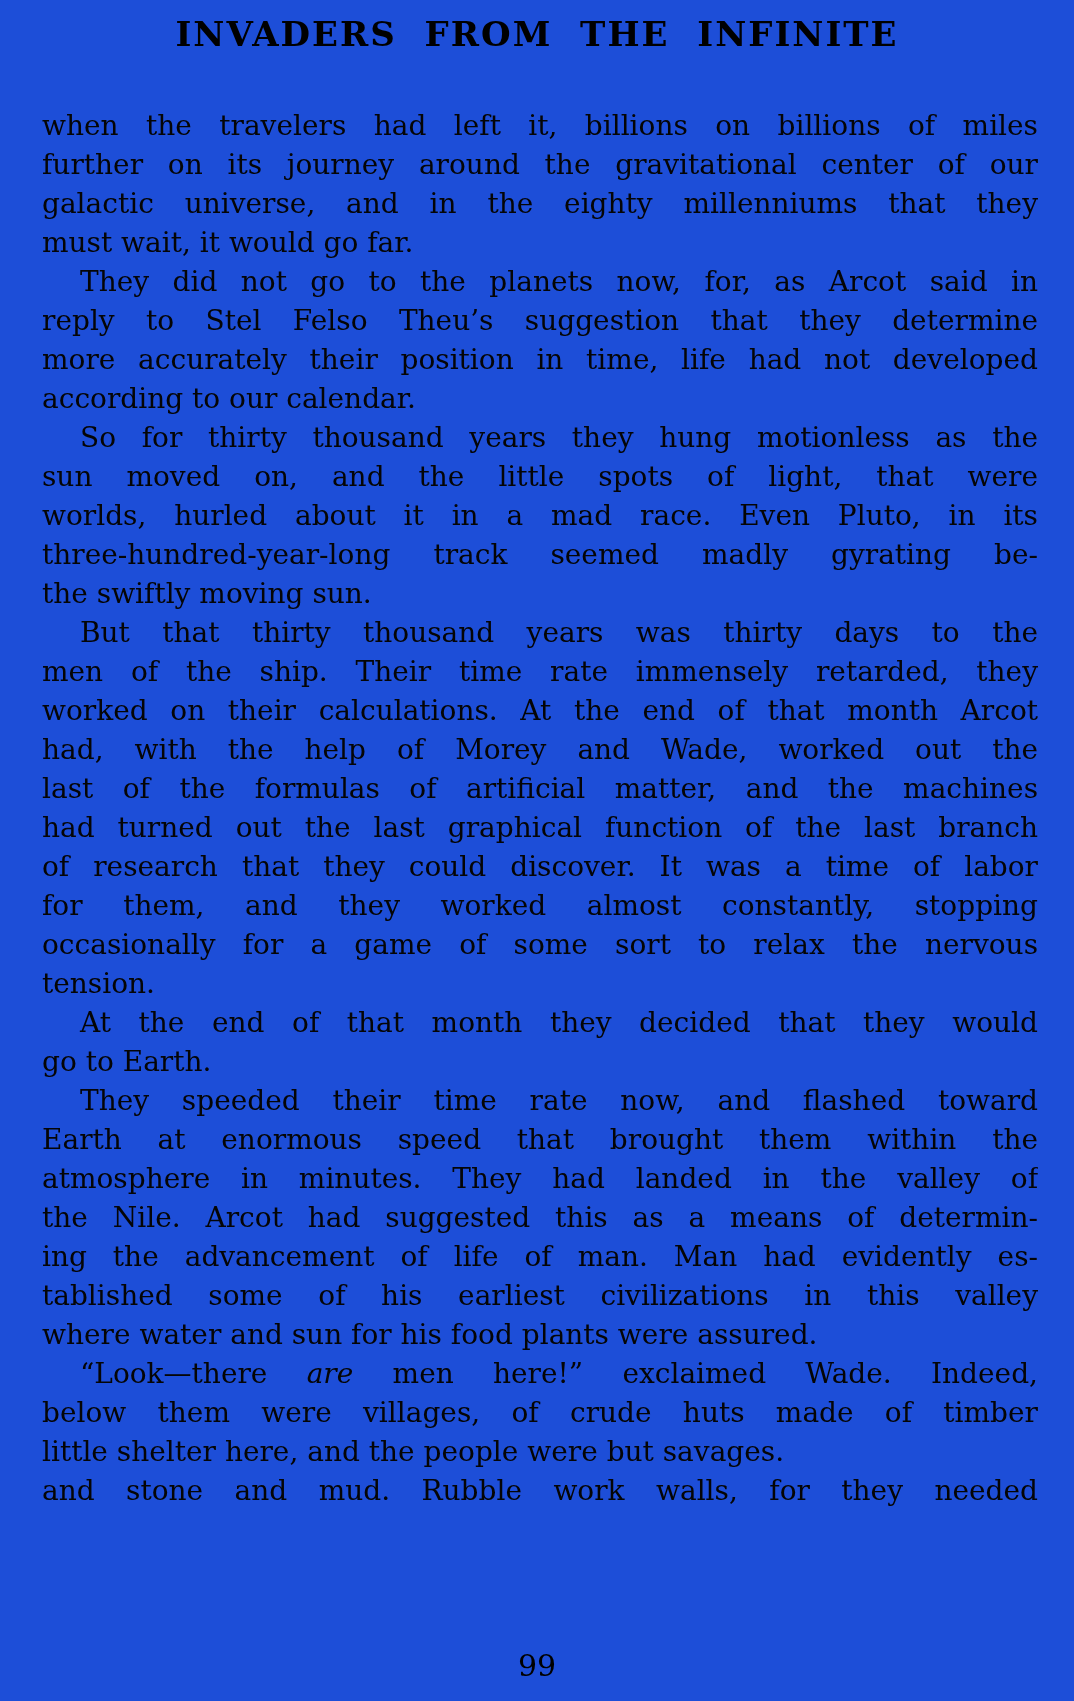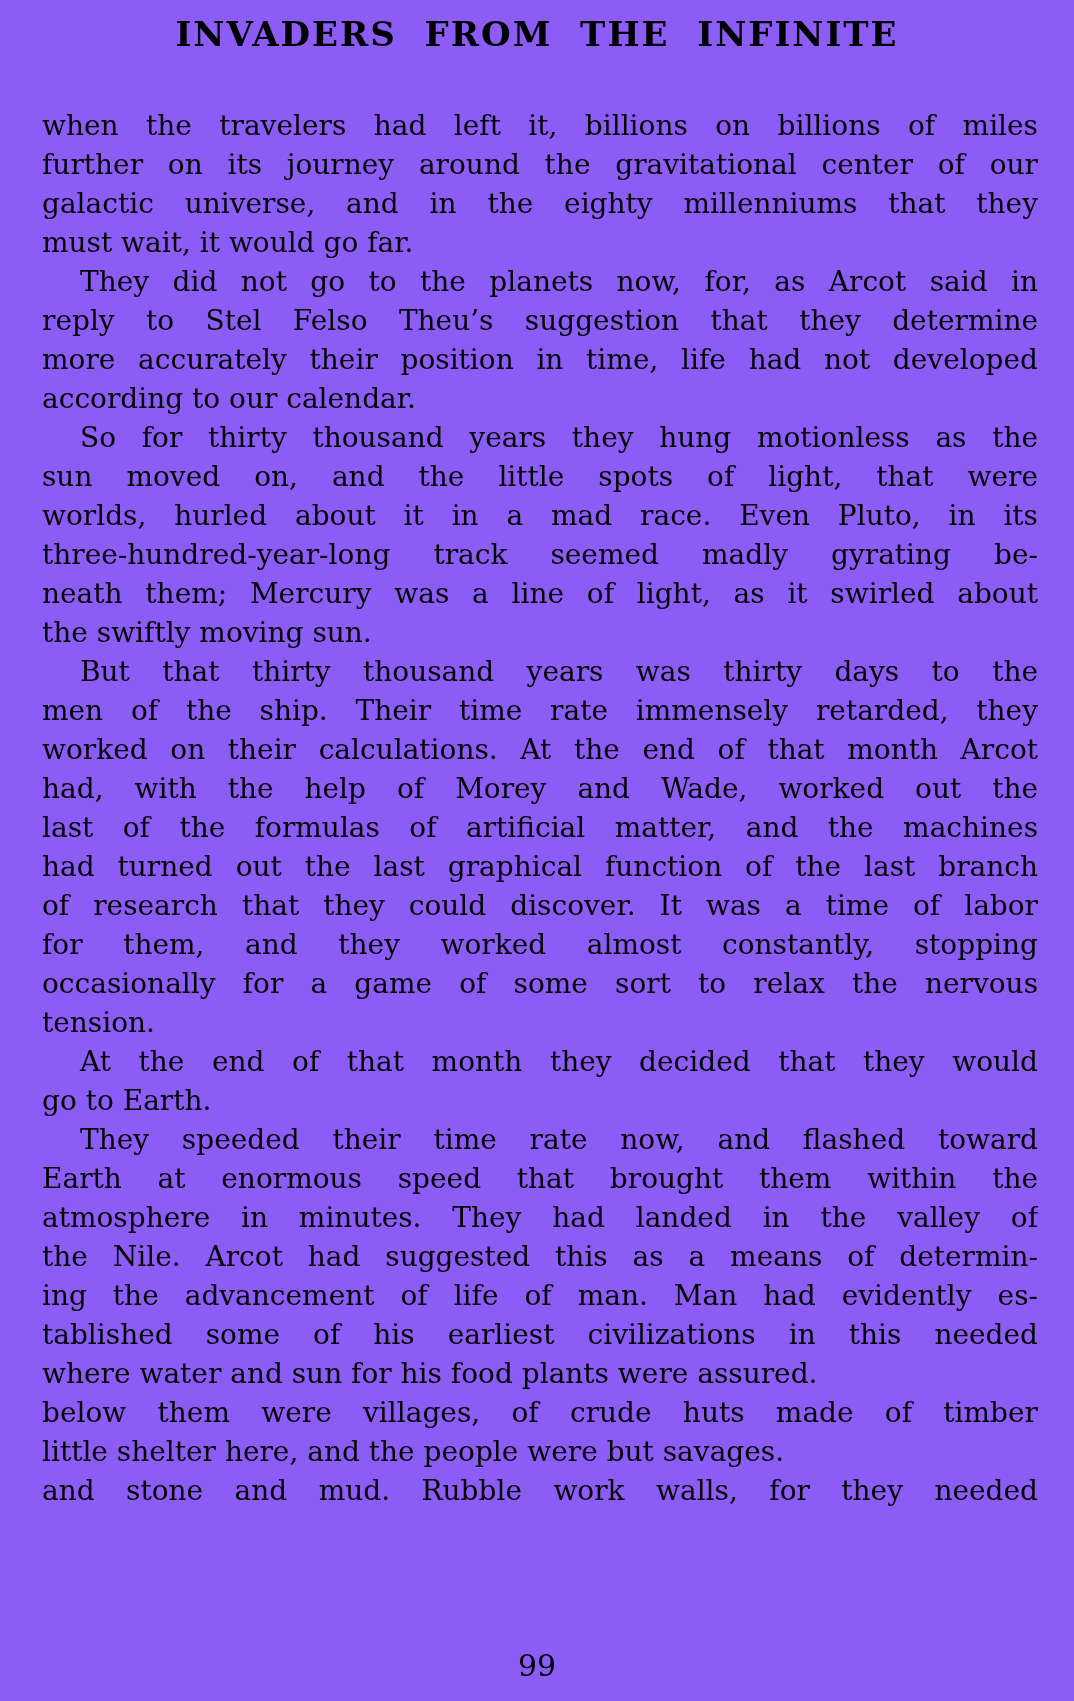--- a/index.html
+++ b/index.html
@@ -4,21 +4,21 @@
 <style>
   html, body {
     margin: 0;
     padding: 0;
     background: #ffffff;
   }
   .page {
     position: relative;
     width: 1074px;
     height: 1701px;
-    background: #8b5cf6;
+    background: #1d4ed8;
     color: #0a0a0a;
     font-family: "DejaVu Serif", "Liberation Serif", serif;
     overflow: hidden;
     box-sizing: border-box;
   }
   .running-head {
     margin-top: 14px;
     text-align: center;
     font-size: 34px;
     font-weight: bold;
@@ -81,21 +81,20 @@
         <div class="line indent">They did not go to the planets now, for, as Arcot said in</div>
         <div class="line">reply to Stel Felso Theu’s suggestion that they determine</div>
         <div class="line">more accurately their position in time, life had not developed</div>
         <div class="line last">according to our calendar.</div>
       </div>
       <div class="paragraph">
         <div class="line indent">So for thirty thousand years they hung motionless as the</div>
         <div class="line">sun moved on, and the little spots of light, that were</div>
         <div class="line">worlds, hurled about it in a mad race. Even Pluto, in its</div>
         <div class="line">three-hundred-year-long track seemed madly gyrating be-</div>
-        <div class="line">neath them; Mercury was a line of light, as it swirled about</div>
         <div class="line last">the swiftly moving sun.</div>
       </div>
       <div class="paragraph">
         <div class="line indent">But that thirty thousand years was thirty days to the</div>
         <div class="line">men of the ship. Their time rate immensely retarded, they</div>
         <div class="line">worked on their calculations. At the end of that month Arcot</div>
         <div class="line">had, with the help of Morey and Wade, worked out the</div>
         <div class="line">last of the formulas of artificial matter, and the machines</div>
         <div class="line">had turned out the last graphical function of the last branch</div>
         <div class="line">of research that they could discover. It was a time of labor</div>
@@ -106,24 +105,25 @@
       <div class="paragraph">
         <div class="line indent">At the end of that month they decided that they would</div>
         <div class="line last">go to Earth.</div>
       </div>
       <div class="paragraph">
         <div class="line indent">They speeded their time rate now, and flashed toward</div>
         <div class="line">Earth at enormous speed that brought them within the</div>
         <div class="line">atmosphere in minutes. They had landed in the valley of</div>
         <div class="line">the Nile. Arcot had suggested this as a means of determin-</div>
         <div class="line">ing the advancement of life of man. Man had evidently es-</div>
-        <div class="line">tablished some of his earliest civilizations in this needed</div>
+        <div class="line">tablished some of his earliest civilizations in this valley</div>
         <div class="line last">where water and sun for his food plants were assured.</div>
       </div>
       <div class="paragraph">
+        <div class="line indent">“Look—there <i>are</i> men here!” exclaimed Wade. Indeed,</div>
         <div class="line">below them were villages, of crude huts made of timber</div>
         <div class="line last">little shelter here, and the people were but savages.</div>
         <div class="line">and stone and mud. Rubble work walls, for they needed</div>
       </div>
     </div>
 
   <div class="folio">99</div>
 </div>
 
 </body></html>

